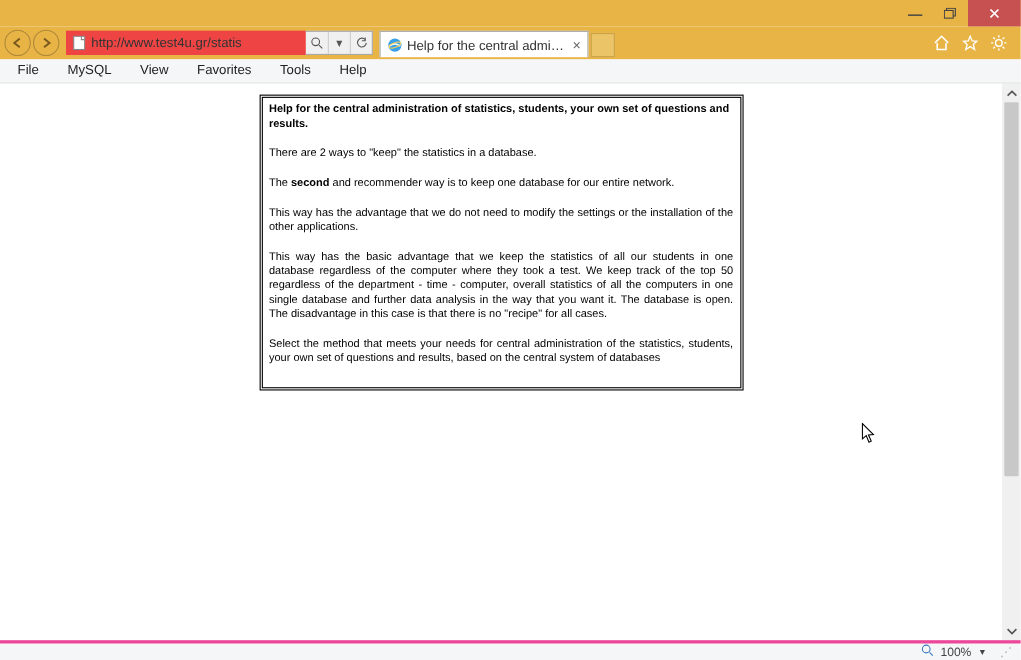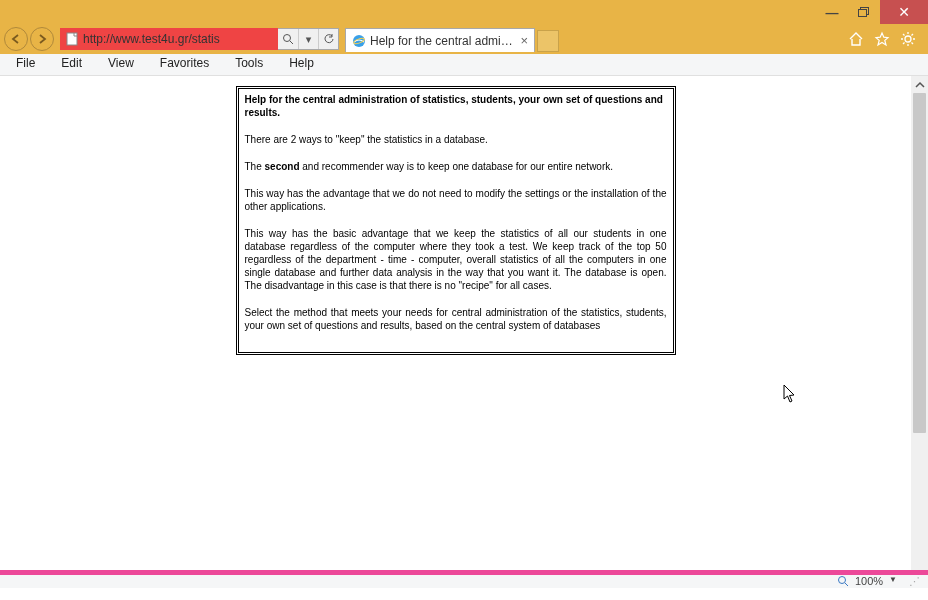--- a/index.html
+++ b/index.html
@@ -173,26 +173,26 @@
       display: flex; flex-direction: column;
     }
     .scroll-btn {
       height: 17px;
       display:flex;align-items:center;justify-content:center;
       color:#555; font-size:10px;
     }
     .scroll-track { flex:1; position:relative; }
     .scroll-thumb { position:absolute; top:0; left:2px; right:2px; height:72%; background:#c8c8c8; border-radius:1px;}
     .statusbar {
-      position:absolute; bottom:12px; left:0; right:0; height:18px;
+      position:absolute; bottom:0; left:0; right:0; height:18px;
       background:#f5f6f7;
-      display:flex; justify-content:flex-end;
+      display:flex; align-items:center; justify-content:flex-end;
       padding-right:8px; gap:6px;
       font-size:11px; color:#444;
-      border-top:5px solid #ec4899;
+      border-top:3px solid #ec4899;
     }
     .zoom-ico { color:#3a79c4; }
     .cursor {
       position:absolute;
       left: 783px; top: 384px;
       width: 14px; height: 20px;
       pointer-events:none;
     }
   </style>
 </head>
@@ -286,21 +286,21 @@
             <line x1="3" y1="13" x2="4.5" y2="11.5"></line>
             <line x1="11.5" y1="4.5" x2="13" y2="3"></line>
           </g>
         </svg>
     </span>
   </div>
 </div>
 
 <div class="menubar">
   <span class="menu-item">File</span>
-  <span class="menu-item">Edit</span>
+  <span class="menu-item">MySQL</span>
   <span class="menu-item">View</span>
   <span class="menu-item">Favorites</span>
   <span class="menu-item">Tools</span>
   <span class="menu-item">Help</span>
 </div>
 
 <div class="content-area">
   <div class="doc-box">
     <p><b>Help for the central administration of statistics, students, your own set of questions and results.</b></p>
     <p>There are 2 ways to "keep" the statistics in a database.</p>

